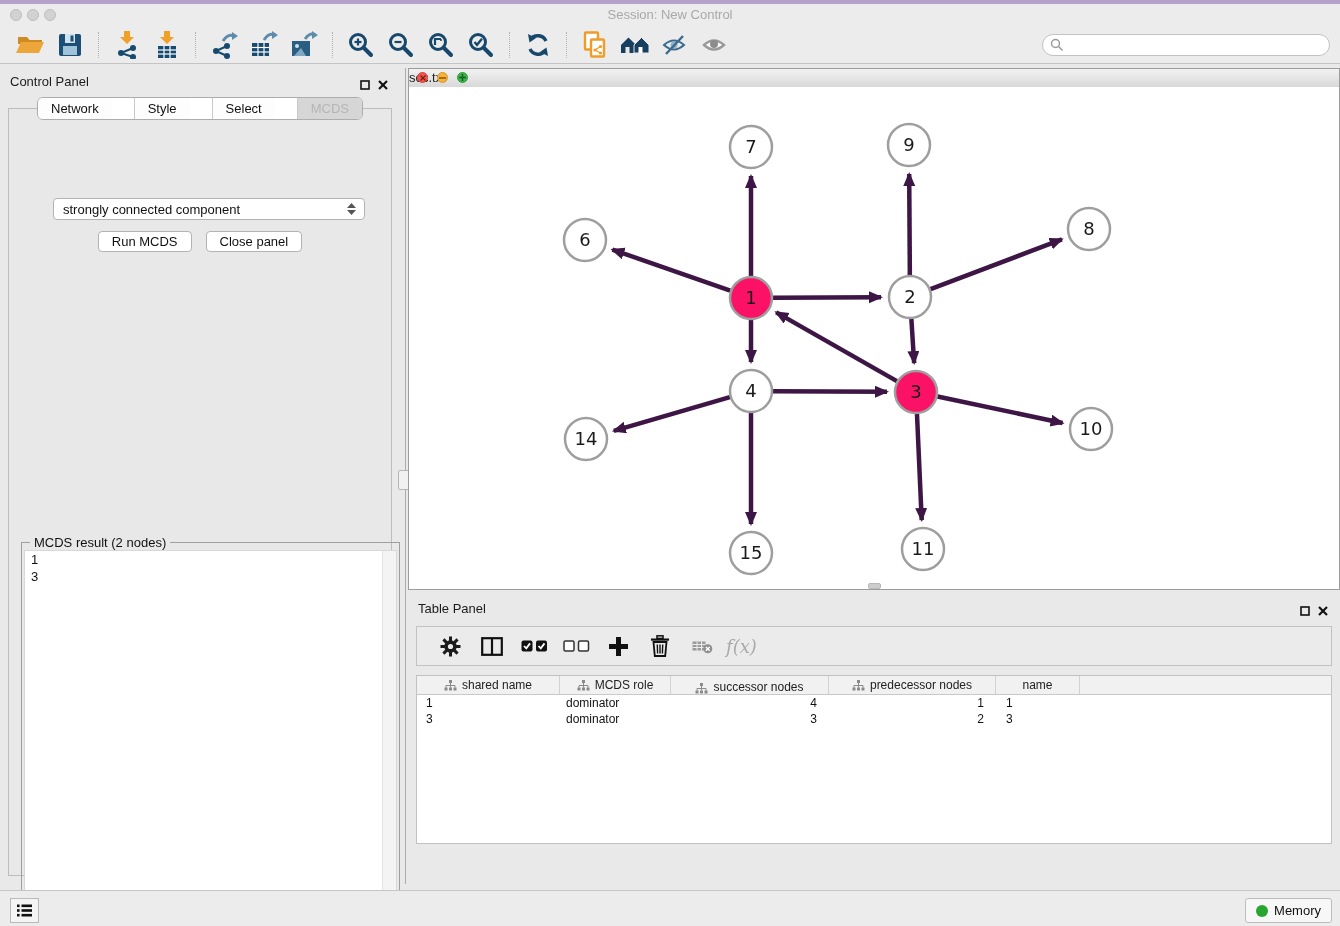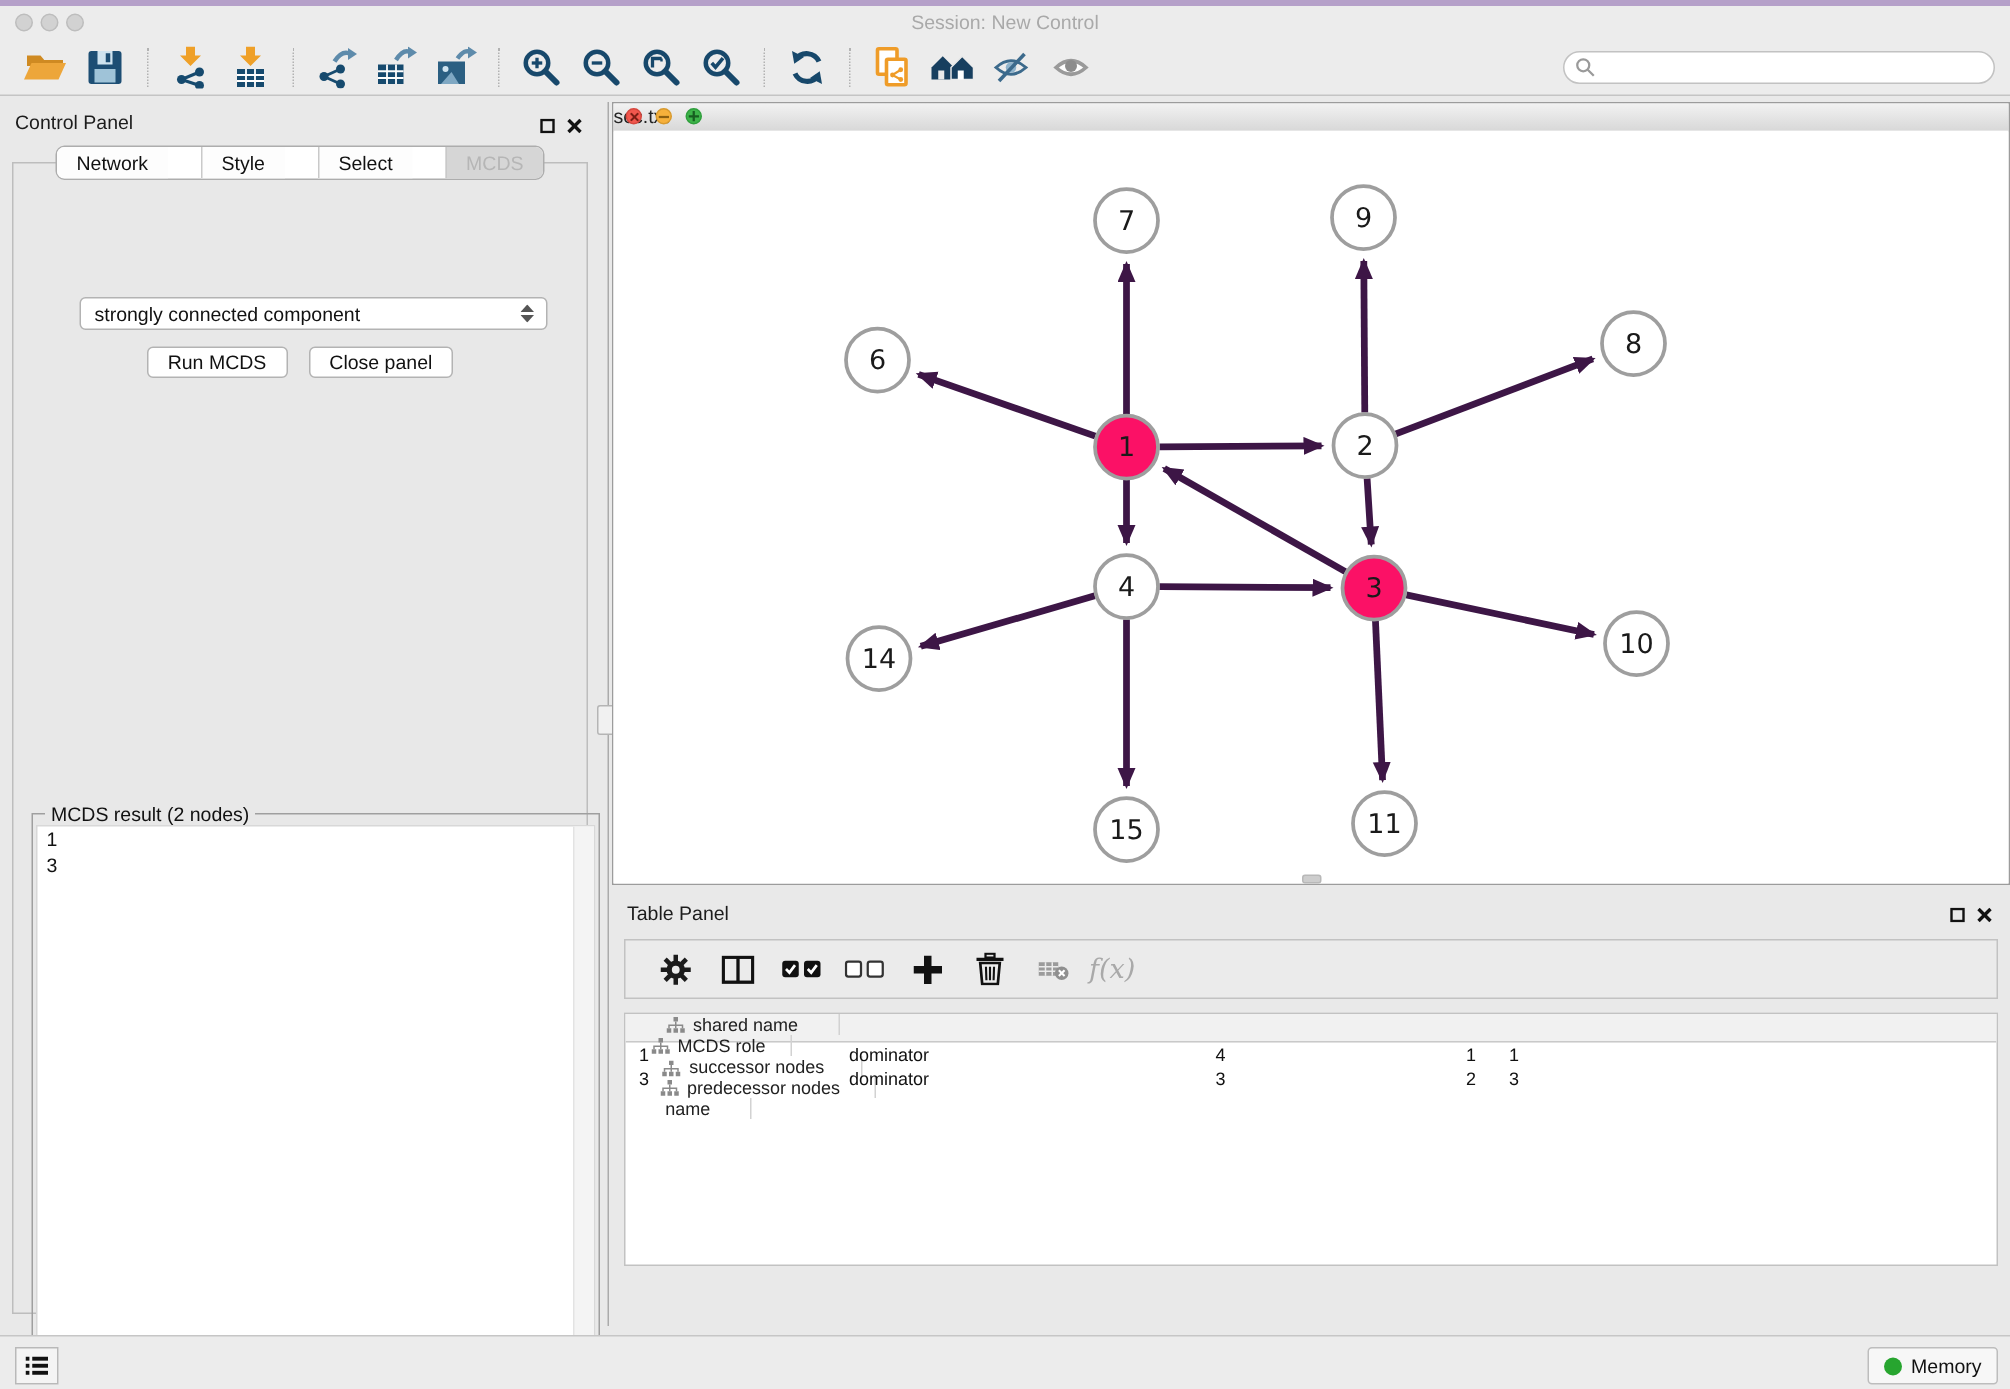--- a/index.html
+++ b/index.html
@@ -63,21 +63,21 @@
   #nw-canvas{position:absolute;left:0;top:18px;right:0;bottom:0;background:#fff;overflow:hidden;}
   #nw-grip{position:absolute;left:459px;bottom:0;width:13px;height:6px;background:#cdcdcd;border:1px solid #b8b8b8;border-radius:2px;box-sizing:border-box;}
 
   
   #table-panel{left:408px;top:595px;width:932px;height:292px;}
   #tp-toolbar{position:absolute;left:8px;top:31px;right:8px;height:40px;border:1px solid #c2c2c2;background:#ebebeb;
               display:flex;align-items:center;padding-left:12px;box-sizing:border-box;}
   #tp-toolbar .icon-btn{margin:0 5px;}
   #fx-label{font-family:"DejaVu Serif",serif;font-style:italic;color:#a9a9a9;font-size:18px;margin-left:3px;}
   #tp-table{position:absolute;left:8px;top:80px;right:8px;height:169px;background:#fff;border:1px solid #c2c2c2;box-sizing:border-box;overflow:hidden;}
-  #tp-header{display:flex;height:18px;background:#f1f1f1;border-bottom:1px solid #c9c9c9;flex-direction:column;}
+  #tp-header{display:flex;height:18px;background:#f1f1f1;border-bottom:1px solid #c9c9c9;}
   .th{display:flex;align-items:center;justify-content:center;gap:5px;font-size:12px;color:#222;
       border-right:1px solid #d2d2d2;box-sizing:border-box;cursor:pointer;}
   .tr{display:flex;height:16px;font-size:12px;color:#111;align-items:center;}
   .td{box-sizing:border-box;white-space:nowrap;overflow:hidden;}
   .c0{width:143px;} .c1{width:111px;} .c2{width:158px;align-items:flex-end;} .c3{width:167px;} .c4{width:84px;}
   .td.c0{padding-left:9px;} .td.c1{padding-left:6px;}
   .td.c2{text-align:right;padding-right:12px;} .td.c3{text-align:right;padding-right:12px;}
   .td.c4{padding-left:10px;}
   #tp-tabs{position:absolute;top:268px;left:50%;transform:translateX(-50%);}
   .seg .tab.wide{padding:0 11px;}

